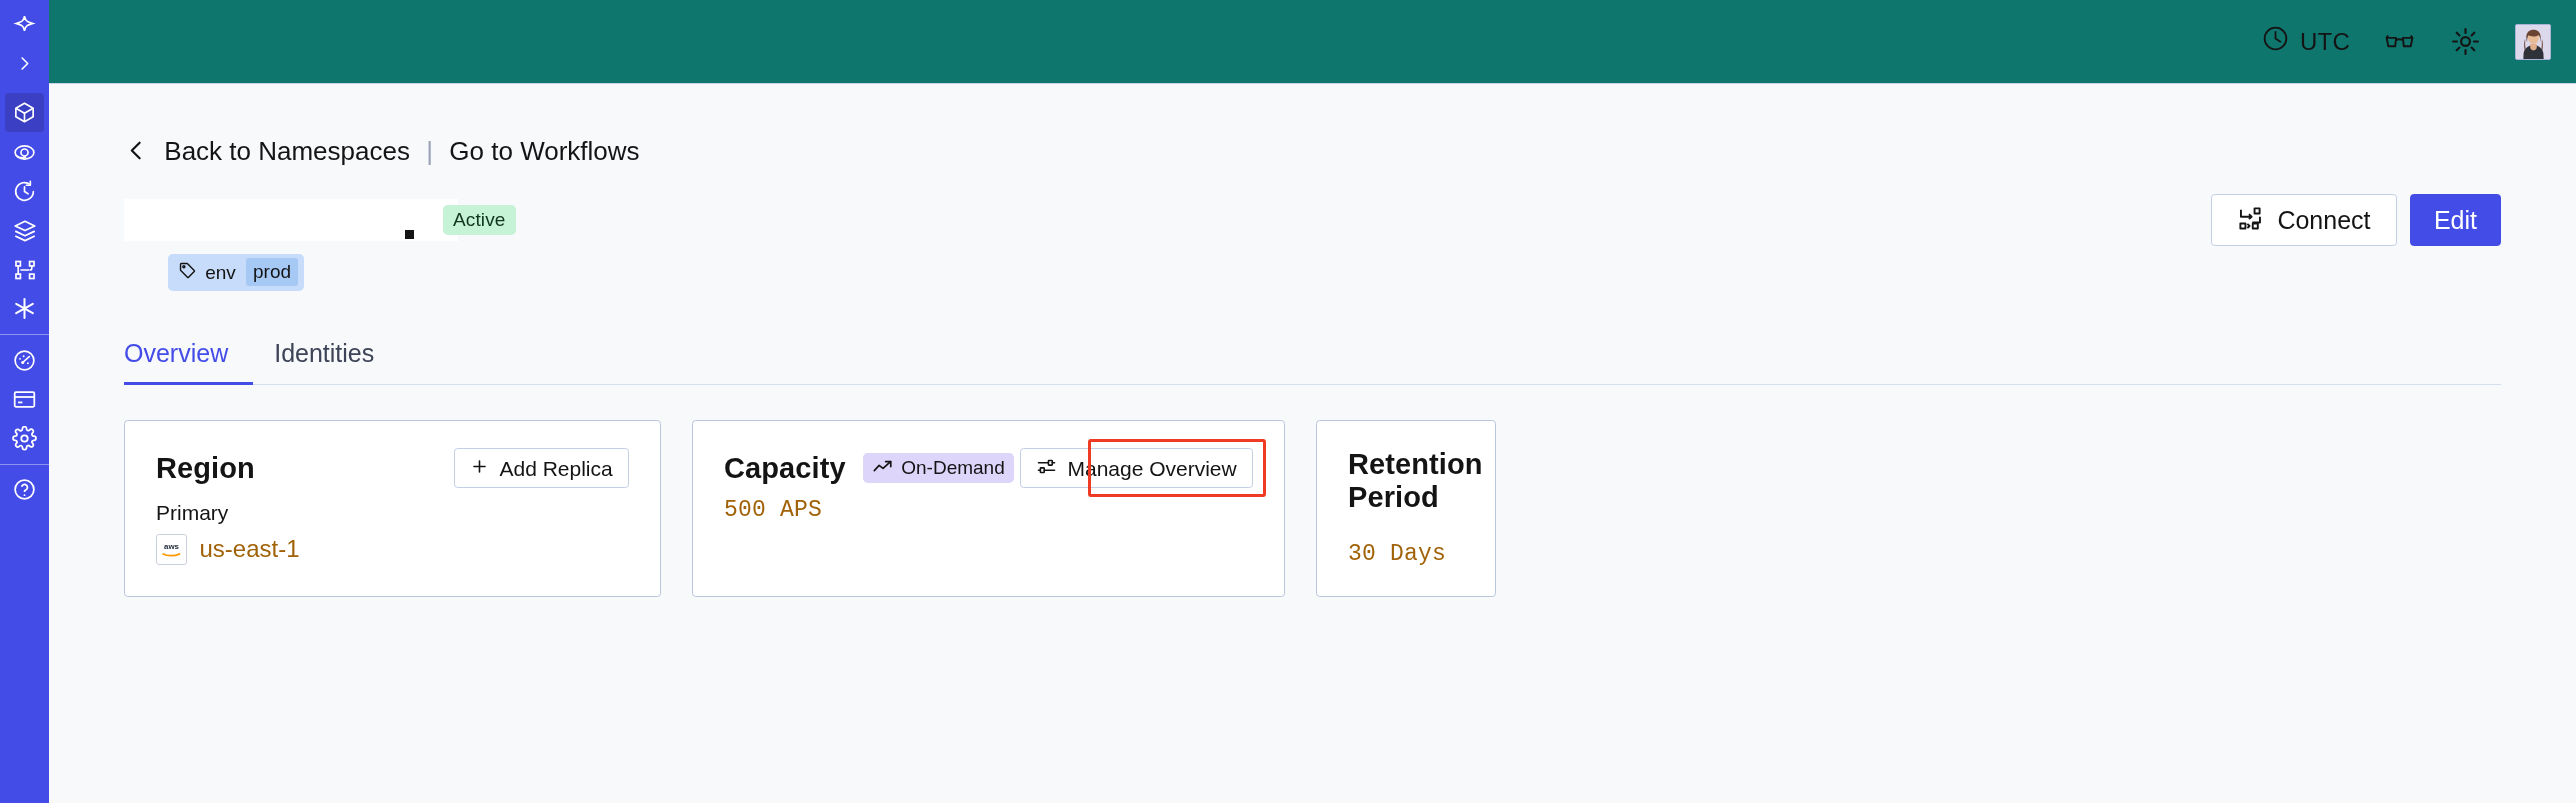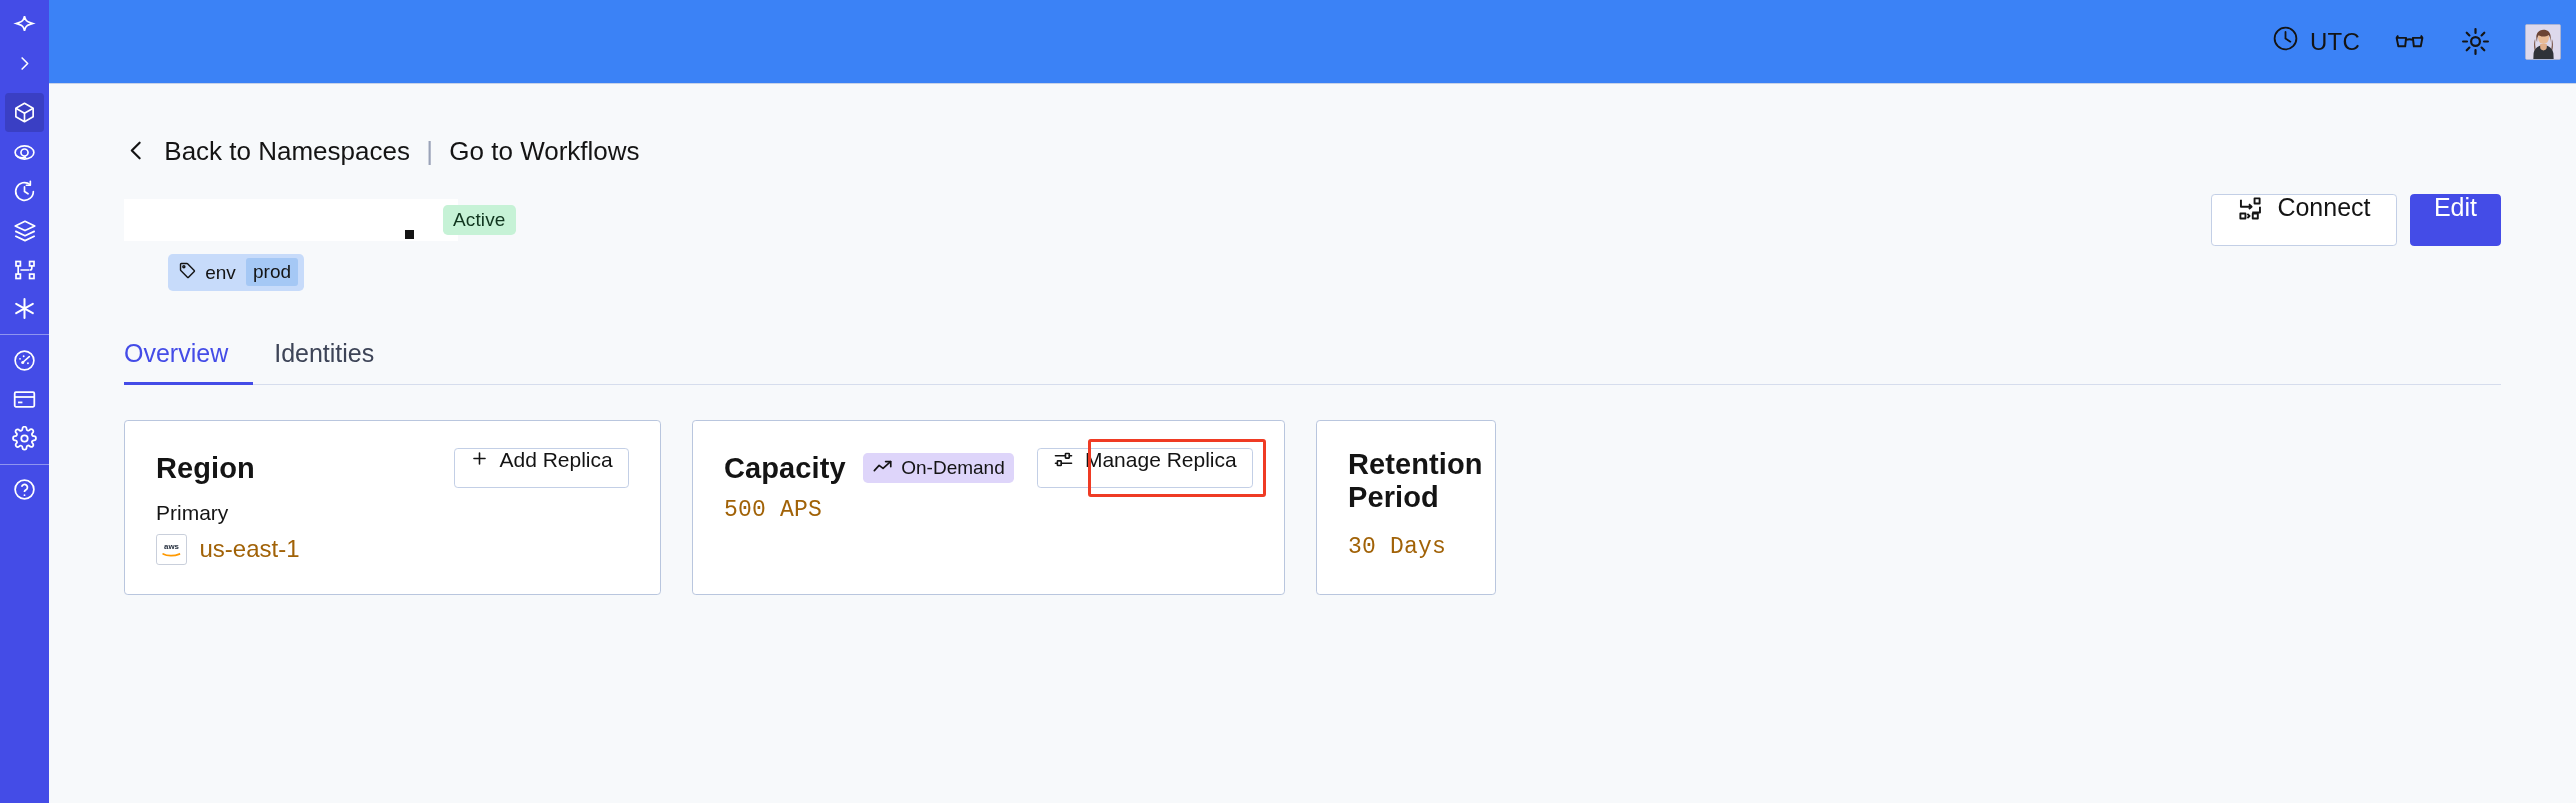--- a/index.html
+++ b/index.html
@@ -66,26 +66,26 @@
     display: flex;
     flex-direction: column;
     min-width: 0;
     background: #f7f9fb;
   }
 
   
   .topbar {
     height: 84px;
     min-height: 84px;
-    background: #3b82f6;
+    background: #0f766e;
     border-bottom: 1px solid #c8d3e8;
     display: flex;
     align-items: center;
     justify-content: flex-end;
-    padding-right: 15px;
+    padding-right: 25px;
   }
   .tb-group {
     display: flex;
     align-items: center;
     gap: 33px;
   }
   .tb-tz {
     display: flex;
     align-items: center;
     gap: 10.5px;
@@ -168,20 +168,21 @@
     letter-spacing: 0.1px;
   }
   .title-actions {
     margin-left: auto;
     display: flex;
     align-items: center;
     gap: 13.4px;
   }
   .btn {
     display: inline-flex;
+    align-items: center;
     justify-content: center;
     gap: 13.4px;
     font-family: "Liberation Sans", sans-serif;
     cursor: pointer;
     line-height: 1;
   }
   .btn-outline {
     background: #ffffff;
     border: 1px solid #c3cfe6;
     border-radius: 3.8px;
@@ -327,21 +328,21 @@
     width: 31px;
     height: 31px;
     border: 1px solid #c9cfdb;
     border-radius: 2.9px;
     background: #fff;
     display: inline-flex;
     align-items: center;
     justify-content: center;
     flex: 0 0 auto;
   }
-  .retention-val { margin-top: 20px; }
+  .retention-val { margin-top: 27px; }
 
   
   .annot-box {
     position: absolute;
     border: 3.8px solid #ef3b24;
     border-radius: 2.9px;
     pointer-events: none;
   }
 </style>
 </head>
@@ -601,21 +602,21 @@
             <div class="card-head-action">
               <button class="btn btn-card">
                 <span>
                   <svg width="21" height="21" viewBox="0 0 24 24" fill="none" stroke="#141414" stroke-width="1.8" stroke-linecap="round">
                     <path d="M2.8 7.8h11.4M18.6 7.8h2.6"></path>
                     <rect x="14.2" y="5.2" width="4.4" height="5.2" rx="0.6"></rect>
                     <path d="M2.8 16.2h2.2M9.4 16.2h11.8"></path>
                     <rect x="5" y="13.6" width="4.4" height="5.2" rx="0.6"></rect>
                   </svg>
                 </span>
-                <span>Manage Replica</span>
+                <span>Manage Overview</span>
               </button>
             </div>
           </div>
           <div class="card-val mono">500 APS</div>
 
           <div class="annot-box" style="right:18px; top:18px; width:178px; height:58px;"></div>
         </section>
 
         <section class="card card-retention">
           <div class="card-head">

